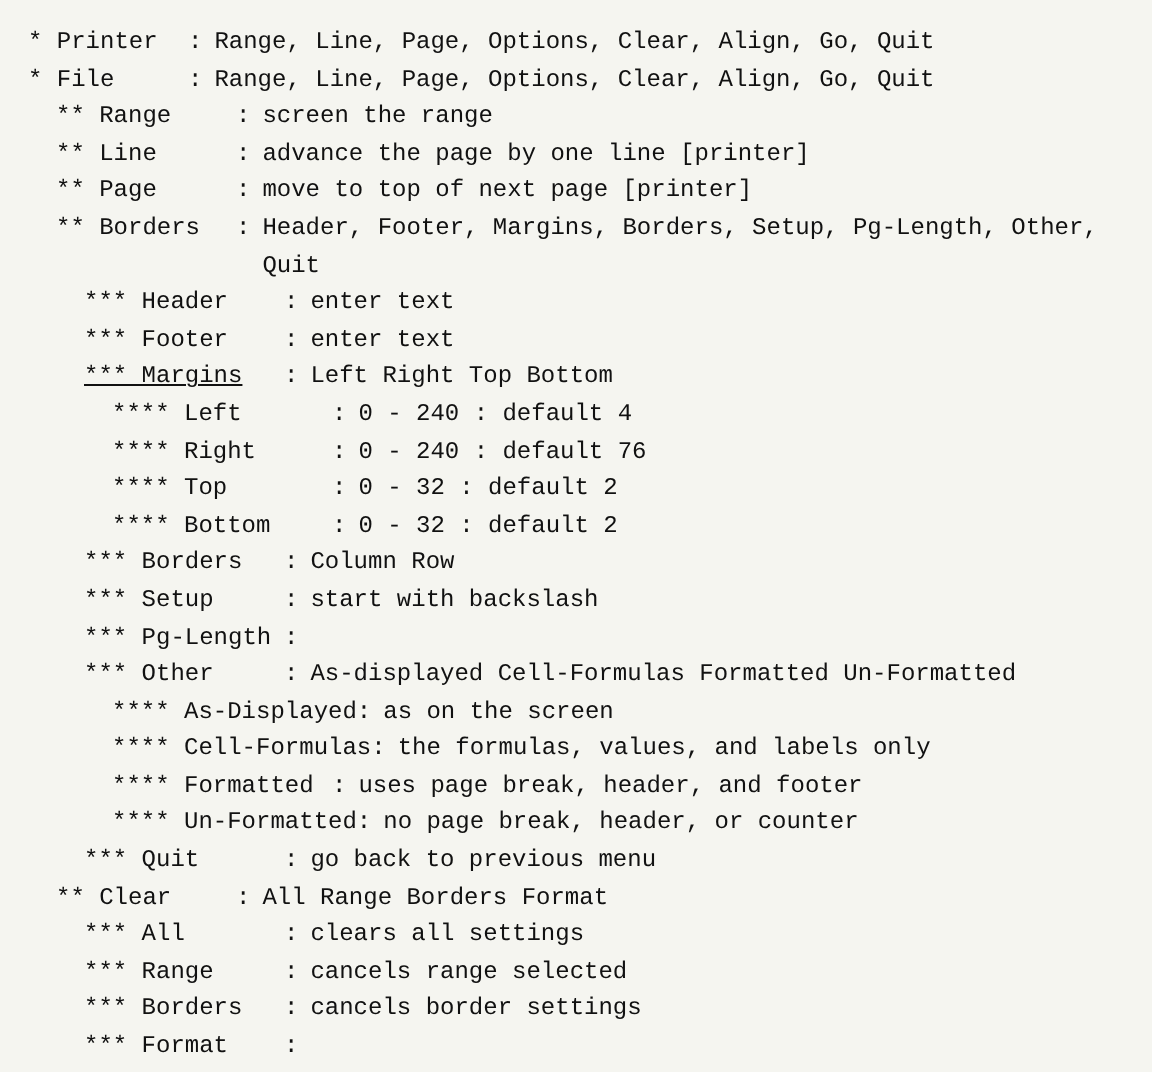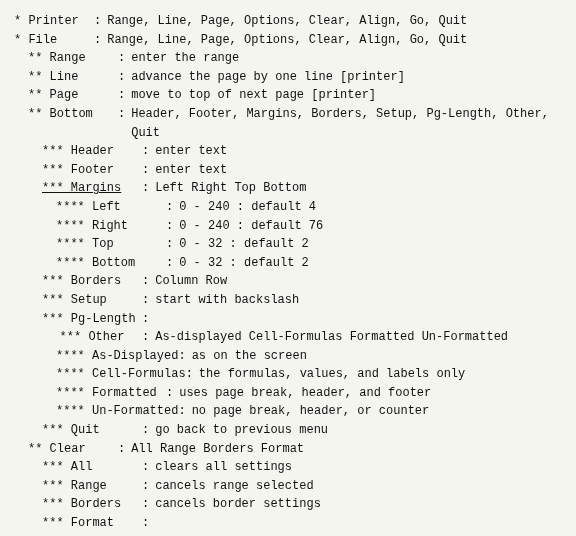--- a/index.html
+++ b/index.html
@@ -45,34 +45,34 @@
       <span class="desc">Range, Line, Page, Options, Clear, Align, Go, Quit</span>
     </div>
     <div class="row" style="padding-left: 0px;">
       <span class="label" style="min-width: 80px; display: inline-block;">* File</span>
       <span class="colon">: </span>
       <span class="desc">Range, Line, Page, Options, Clear, Align, Go, Quit</span>
     </div>
     <div class="row" style="padding-left: 14px;">
       <span class="label" style="min-width: 90px; display: inline-block;">** Range</span>
       <span class="colon">: </span>
-      <span class="desc">enter the range</span>
+      <span class="desc">screen the range</span>
     </div>
     <div class="row" style="padding-left: 14px;">
       <span class="label" style="min-width: 90px; display: inline-block;">** Line</span>
       <span class="colon">: </span>
       <span class="desc">advance the page by one line [printer]</span>
     </div>
     <div class="row" style="padding-left: 14px;">
       <span class="label" style="min-width: 90px; display: inline-block;">** Page</span>
       <span class="colon">: </span>
       <span class="desc">move to top of next page [printer]</span>
     </div>
     <div class="row" style="padding-left: 14px;">
-      <span class="label" style="min-width: 90px; display: inline-block;">** Bottom</span>
+      <span class="label" style="min-width: 90px; display: inline-block;">** Borders</span>
       <span class="colon">: </span>
       <span class="desc">Header, Footer, Margins, Borders, Setup, Pg-Length, Other, Quit</span>
     </div>
     <div class="row" style="padding-left: 28px;">
       <span class="label" style="min-width: 100px; display: inline-block;">*** Header</span>
       <span class="colon">: </span>
       <span class="desc">enter text</span>
     </div>
     <div class="row" style="padding-left: 28px;">
       <span class="label" style="min-width: 100px; display: inline-block;">*** Footer</span>
@@ -112,21 +112,21 @@
     <div class="row" style="padding-left: 28px;">
       <span class="label" style="min-width: 100px; display: inline-block;">*** Setup</span>
       <span class="colon">: </span>
       <span class="desc">start with backslash</span>
     </div>
     <div class="row" style="padding-left: 28px;">
       <span class="label" style="min-width: 100px; display: inline-block;">*** Pg-Length</span>
       <span class="colon">: </span>
     </div>
     <div class="row" style="padding-left: 28px;">
-      <span class="label" style="min-width: 100px; display: inline-block; text-align: center;">*** Other</span>
+      <span class="label" style="min-width: 100px; display: inline-block;">*** Other</span>
       <span class="colon">: </span>
       <span class="desc">As-displayed Cell-Formulas Formatted Un-Formatted</span>
     </div>
     <div class="row" style="padding-left: 42px;">
       <span class="label" style="min-width: 110px; display: inline-block;">**** As-Displayed</span>
       <span class="colon">: </span>
       <span class="desc">as on the screen</span>
     </div>
     <div class="row" style="padding-left: 42px;">
       <span class="label" style="min-width: 110px; display: inline-block;">**** Cell-Formulas</span>

